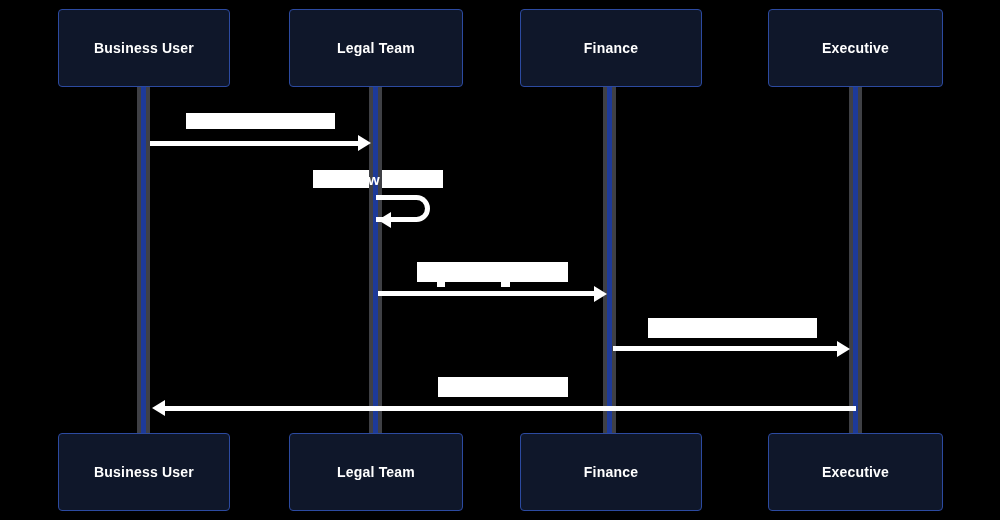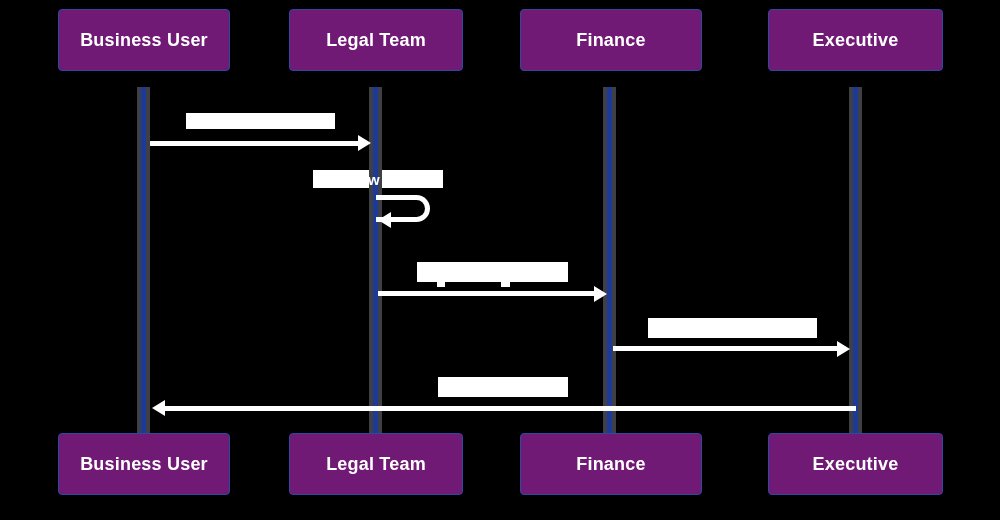--- a/index.html
+++ b/index.html
@@ -1,24 +1,24 @@
 <!DOCTYPE html>
 <html><head>
 <meta charset="utf-8">
 <style>
   html,body{margin:0;padding:0;background:#000;}
   .canvas{
     position:relative;width:1000px;height:520px;background:#000000;
     font-family:"Liberation Sans", sans-serif;overflow:hidden;
   }
   .actor{
-    position:absolute;height:62px;border-radius:4px;
-    background:#701a75;border:1px solid #2c4aa0;box-sizing:border-box;
+    position:absolute;height:78px;border-radius:4px;
+    background:#0f172a;border:1px solid #2c4aa0;box-sizing:border-box;
     display:flex;align-items:center;justify-content:center;
-    color:#ffffff;font-size:18px;font-weight:600;letter-spacing:.2px;
+    color:#ffffff;font-size:14px;font-weight:600;letter-spacing:.2px;
     z-index:4;
   }
   .lifeline{position:absolute;top:87px;height:346px;width:13px;background:#3f4045;z-index:2;}
   .lifeline .core{position:absolute;left:4px;top:0;width:5px;height:100%;background:#1d3a99;}
   .msg-label{position:absolute;background:#ffffff;color:#ffffff;z-index:1;
     font-size:14px;line-height:1;overflow:visible;white-space:nowrap;}
   .msg-line{position:absolute;height:5px;background:#ffffff;z-index:3;}
   .arrow-r{position:absolute;width:0;height:0;z-index:3;
     border-top:8px solid transparent;border-bottom:8px solid transparent;border-left:13px solid #ffffff;}
   .arrow-l{position:absolute;width:0;height:0;z-index:3;

